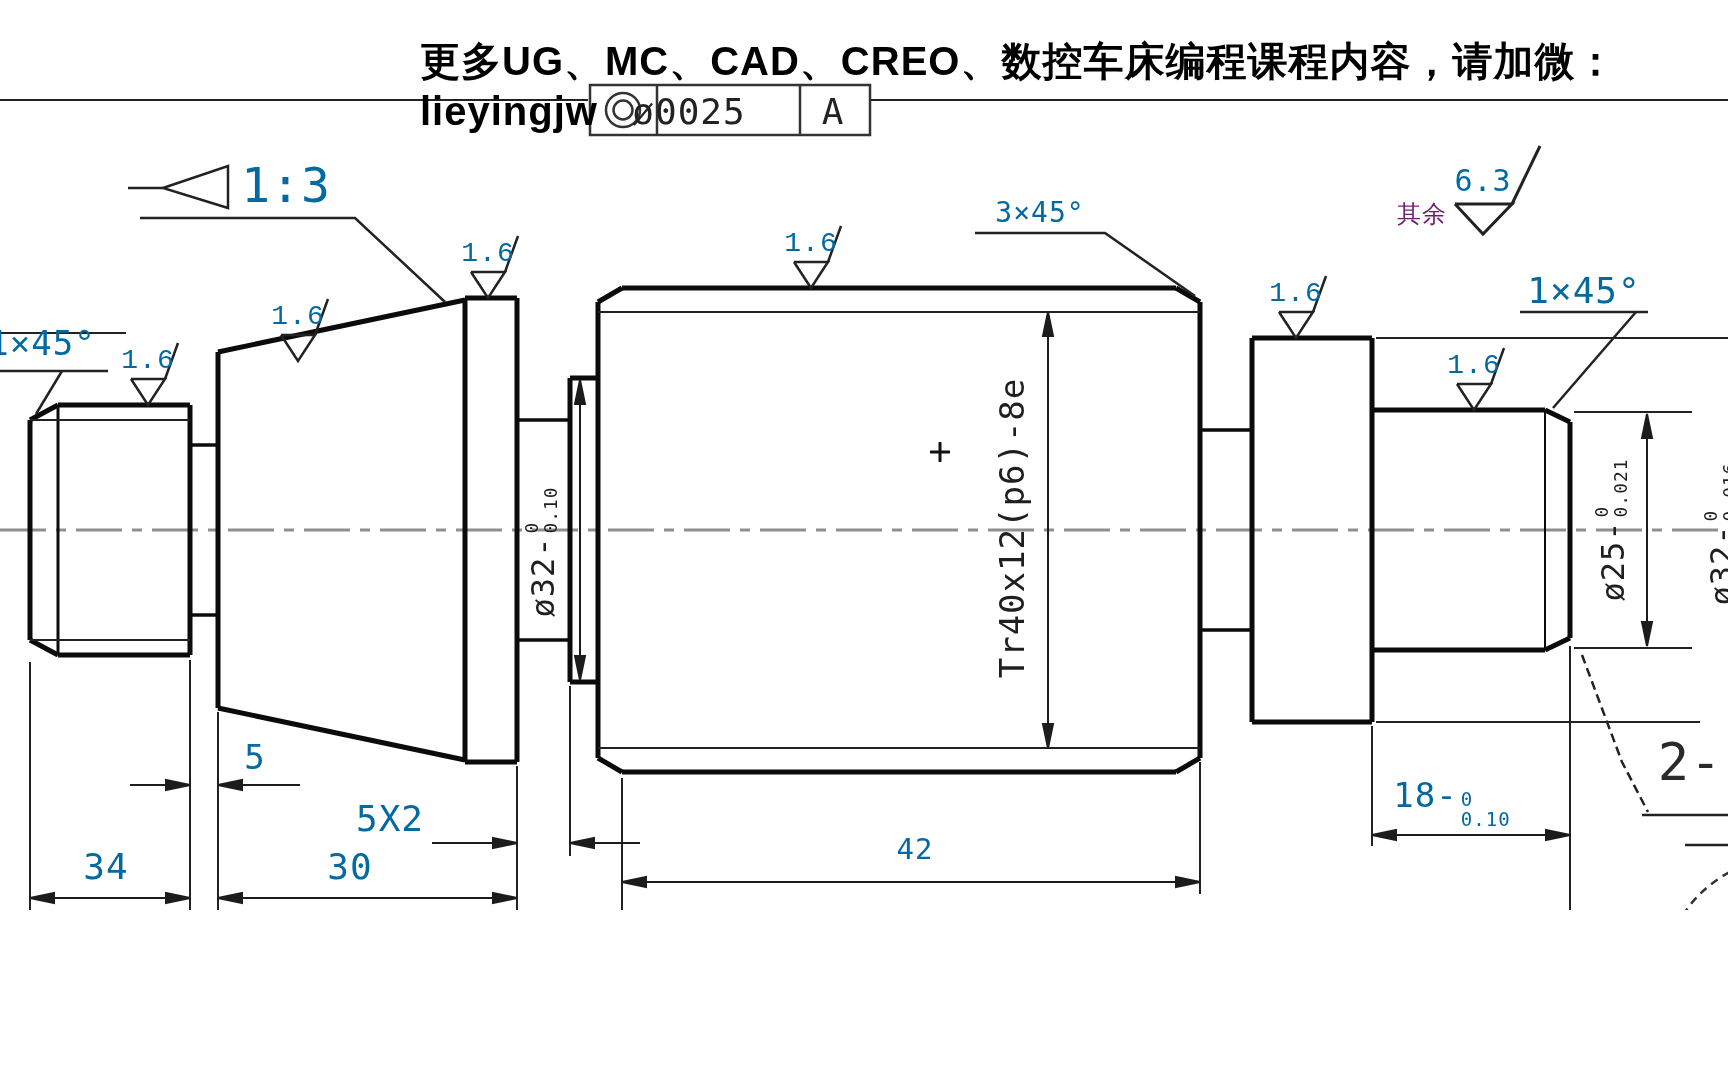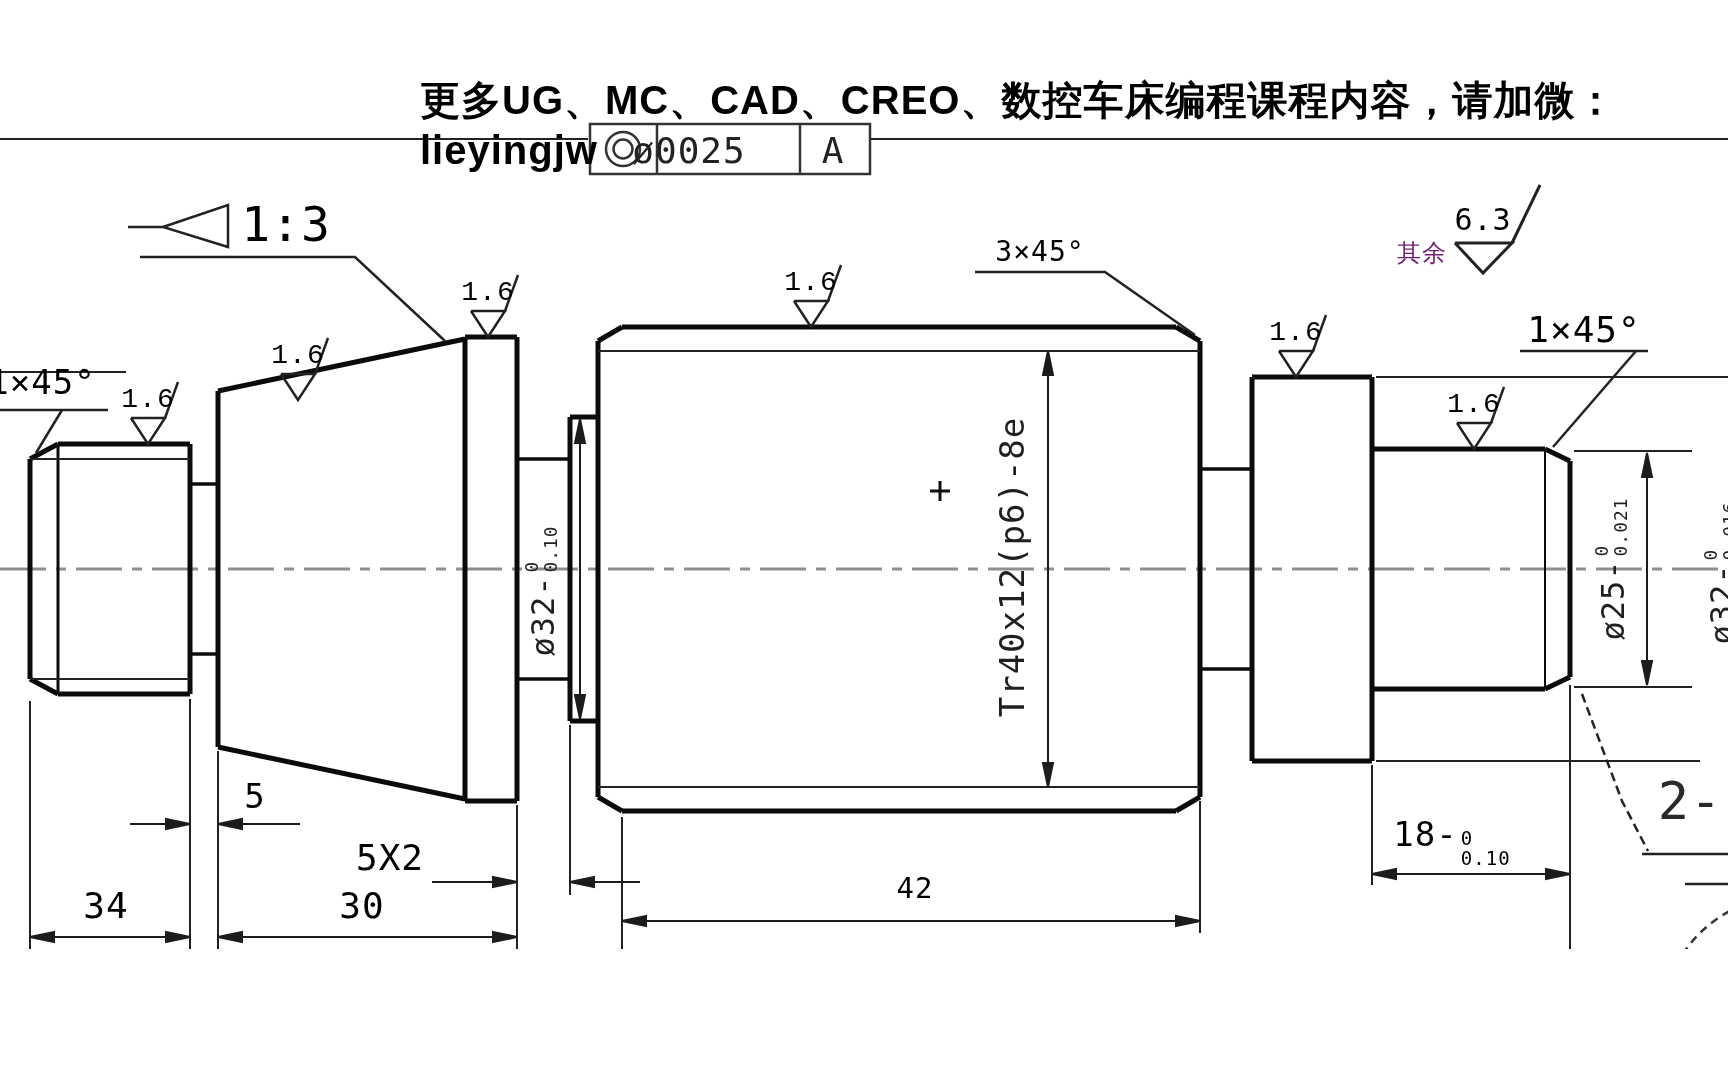--- a/index.html
+++ b/index.html
@@ -1,20 +1,20 @@
 <!DOCTYPE html>
 <html><head>
 <meta charset="utf-8">
 <style>
   html,body{margin:0;padding:0;background:#fff;}
   #canvas{position:relative;width:1728px;height:910px;background:#ffffff;overflow:hidden;
-          font-family:"DejaVu Sans Mono", monospace;color:#1a1a1a;margin-top:39px;}
+          font-family:"DejaVu Sans Mono", monospace;color:#1a1a1a;}
   #drawing{position:absolute;left:0;top:0;}
   .txt{position:absolute;white-space:nowrap;transform:translate(-50%,-50%);
-       font-size:34px;color:#000000;letter-spacing:1px;}
+       font-size:34px;color:#0369a1;letter-spacing:1px;}
   .vtext{position:absolute;white-space:nowrap;display:flex;align-items:center;
        transform:translate(-50%,-50%) rotate(-90deg);font-size:32px;color:#1f1f1f;letter-spacing:1px;}
   .tolstack{display:inline-flex;flex-direction:column;font-size:0.56em;line-height:1.05;
        margin-left:3px;transform:translateY(-1px);font-style:normal;}
   .tolstack i{font-style:normal;}
   .title{position:absolute;left:420px;top:34px;transform:none;
        font-family:"Liberation Sans",sans-serif;font-weight:600;font-size:40px;color:#000;
        letter-spacing:1px;}
   .small{font-size:28px;font-family:Liberation Mono, monospace;}
   .big{font-size:48px;}
@@ -265,21 +265,21 @@
     <span>ø32-</span>
       <span class="tolstack">
         <i>0</i>
         <i>0.016</i>
       </span>
   </div>
 
   <div class="txt" style="left:255px;top:757px">5</div>
   <div class="txt" style="left:390px;top:818px;font-size:36px">5X2</div>
   <div class="txt" style="left:106px;top:866px;font-size:36px">34</div>
-  <div class="txt" style="left:362px;top:866px;font-size:36px">30</div>
+  <div class="txt" style="left:350px;top:866px;font-size:36px">30</div>
   <div class="txt" style="left:915px;top:849px;font-size:29px">42</div>
   <div class="txt" style="left:1452px;top:802px">
     <span>18-</span><span class="tolstack">
         <i>0</i>
         <i>0.10</i>
       </span>
   </div>
   <div class="txt" style="left:1012px;top:929px;font-size:36px">72</div>
   <div class="txt" style="left:733px;top:1013px;font-size:36px">150</div>
 

